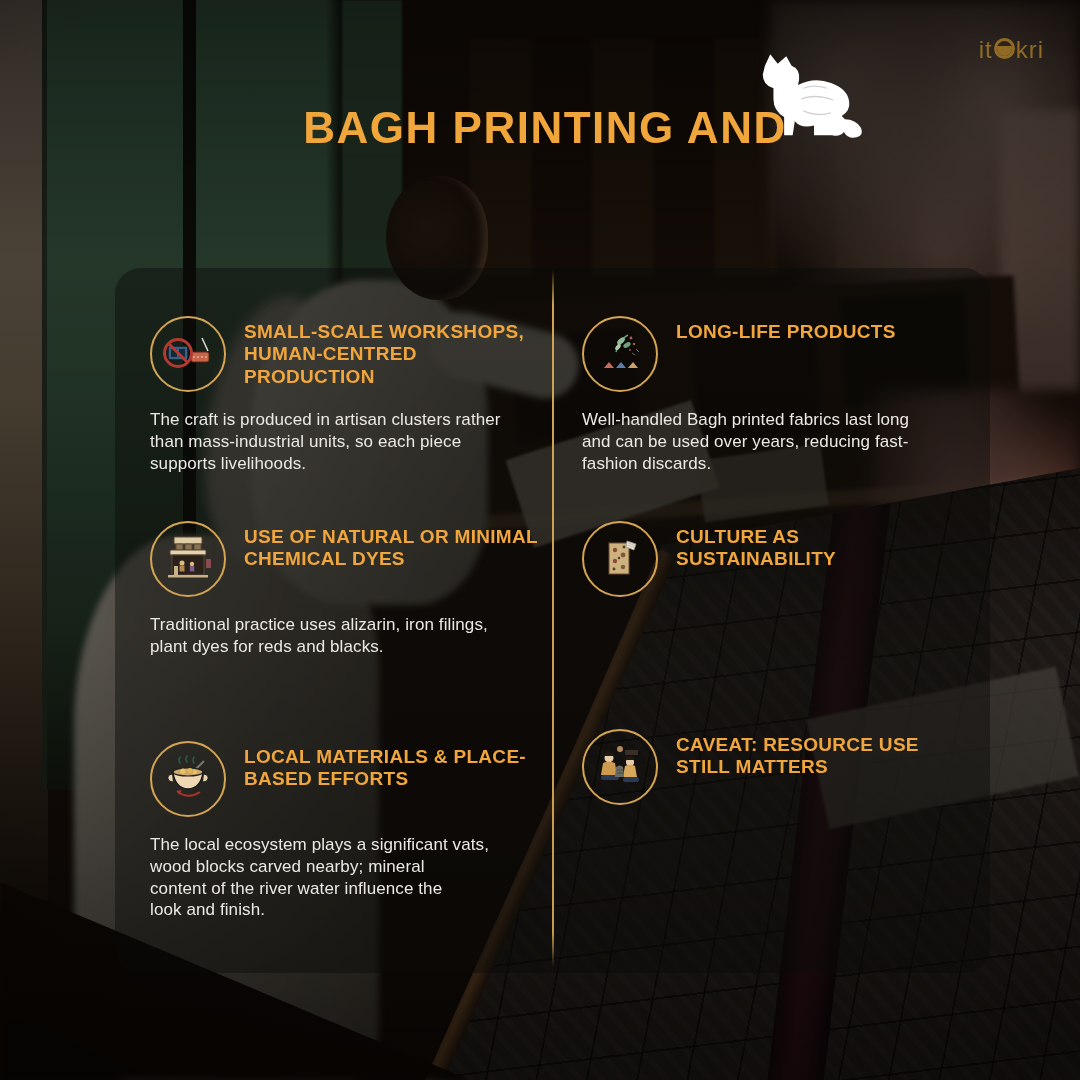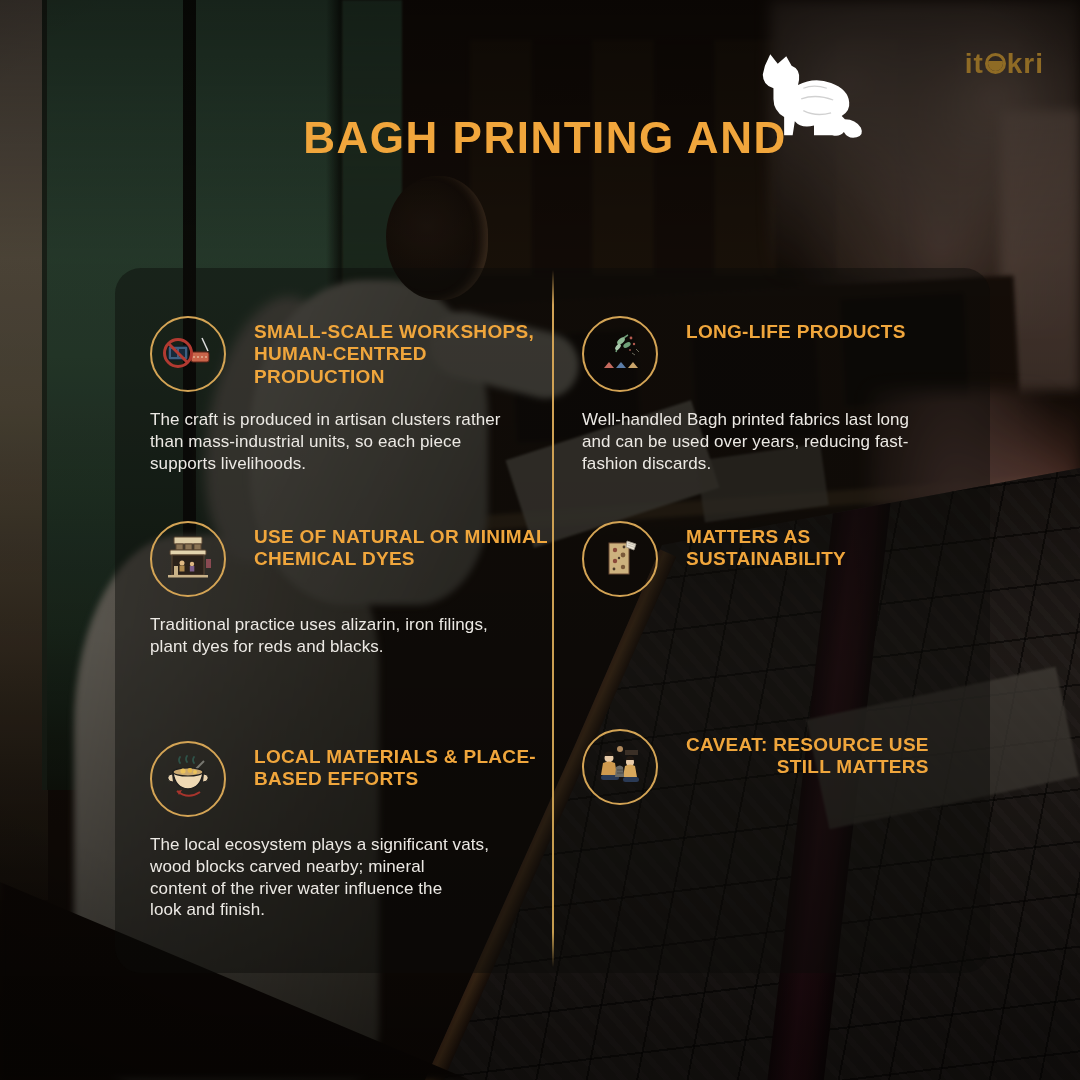--- a/index.html
+++ b/index.html
@@ -102,43 +102,43 @@
       radial-gradient(125% 95% at 50% 40%, transparent 52%, rgba(0,0,0,.42)),
       rgba(38,24,8,.10); }
 
   
   .panel { position:absolute; left:115px; top:268px; width:875px; height:705px;
     background:rgba(12,11,9,.45); border-radius:26px; }
   .divider { position:absolute; left:552px; top:270px; width:2px; height:697px;
     background:linear-gradient(180deg, rgba(209,162,85,0), #D1A255 5%, #C59C4E 95%, rgba(209,162,85,0)); }
 
   
-  .logo { position:absolute; right:36px; top:48px; font-size:28px; font-weight:700;
+  .logo { position:absolute; right:36px; top:36px; font-size:24px; font-weight:400;
     color:#8F6B25; letter-spacing:1px; }
   .logo-o { display:inline-block; width:21px; height:21px; border:3.5px solid currentColor;
     border-radius:50%; margin:0 1px; position:relative; top:1px; overflow:hidden; }
   .logo-o:before { content:""; position:absolute; left:-2px; right:-2px; top:36%; height:3px;
     background:currentColor; }
   .logo-o:after { content:""; position:absolute; left:-2px; right:-2px; top:55%; bottom:-2px;
     background:currentColor; }
 
   .cat { position:absolute; left:748px; top:52px; width:132px; height:96px; z-index:3; }
 
-  .title { position:absolute; left:165px; top:112px; width:760px; text-align:center;
+  .title { position:absolute; left:165px; top:102px; width:760px; text-align:center;
     color:#F1A63C; font-size:44px; font-weight:700; letter-spacing:1.5px; line-height:1.2;
     z-index:2; }
   .title span { display:block; }
 
   
   .section { position:absolute; width:400px; }
   .s1 { left:150px; top:316px; } .s2 { left:582px; top:316px; }
   .s3 { left:150px; top:521px; } .s4 { left:582px; top:521px; }
-  .s5 { left:150px; top:729px;margin-top:12px; } .s6 { left:582px; top:729px;text-align:right; }
-
-  .sec-head { display:flex; gap:28px; align-items:flex-start; }
+  .s5 { left:150px; top:729px;margin-top:12px; } .s6 { left:582px; top:729px; }
+
+  .sec-head { display:flex; gap:18px; align-items:flex-start; }
   .icon-wrap { flex:0 0 auto; width:76px; height:76px; border:2px solid #D4A455;
     border-radius:50%; display:flex; align-items:center; justify-content:center; }
   .icon-wrap svg { width:52px; height:52px; }
   .sec-title { font-size:19px; font-weight:700; color:#F0A63C; letter-spacing:.3px;
     line-height:1.18; padding-top:5px; white-space:pre-line; width:max-content; max-width:302px; }
   .sec-body { margin-top:17px; font-size:17px; color:#ECE9E4; line-height:1.28;
     letter-spacing:.1px; white-space:pre-line; width:max-content; max-width:405px; }
 </style>
 </head>
 <body>
@@ -274,21 +274,21 @@
           <circle cx="29" cy="22" r="2.4" fill="#7a5a3a"></circle>
           <circle cx="21" cy="28" r="2.2" fill="#8a4a3a"></circle>
           <circle cx="29" cy="34" r="2.2" fill="#7a5a3a"></circle>
           <circle cx="25" cy="25" r="1.2" fill="#4a3a2a"></circle>
           <circle cx="20" cy="36" r="1.4" fill="#4a3a2a"></circle>
           <circle cx="30" cy="14" r="1.4" fill="#4a3a2a"></circle>
           <path d="M33 8 l9 3 -2 6 -8 -3 z" fill="#ece6d8" stroke="#9a9488" stroke-width=".8"></path>
           <path d="M34 10 l7 2.4 M33.5 12 l7 2.4" stroke="#b8b2a4" stroke-width=".8" fill="none"></path>
         </svg>
       </div>
-      <h2 class="sec-title">MATTERS AS
+      <h2 class="sec-title">CULTURE AS
 SUSTAINABILITY</h2>
     </div>
   </section>
 
   <section class="section s5">
     <div class="sec-head">
       <div class="icon-wrap">
         <svg viewBox="0 0 52 52">
           <path d="M18 4 q-2 3 0 6 M25 3 q-2 3 0 6 M32 4 q-2 3 0 6" fill="none" stroke="#2e5248" stroke-width="1.8" stroke-linecap="round"></path>
           <line x1="42" y1="8" x2="33" y2="17" stroke="#777770" stroke-width="2"></line>

